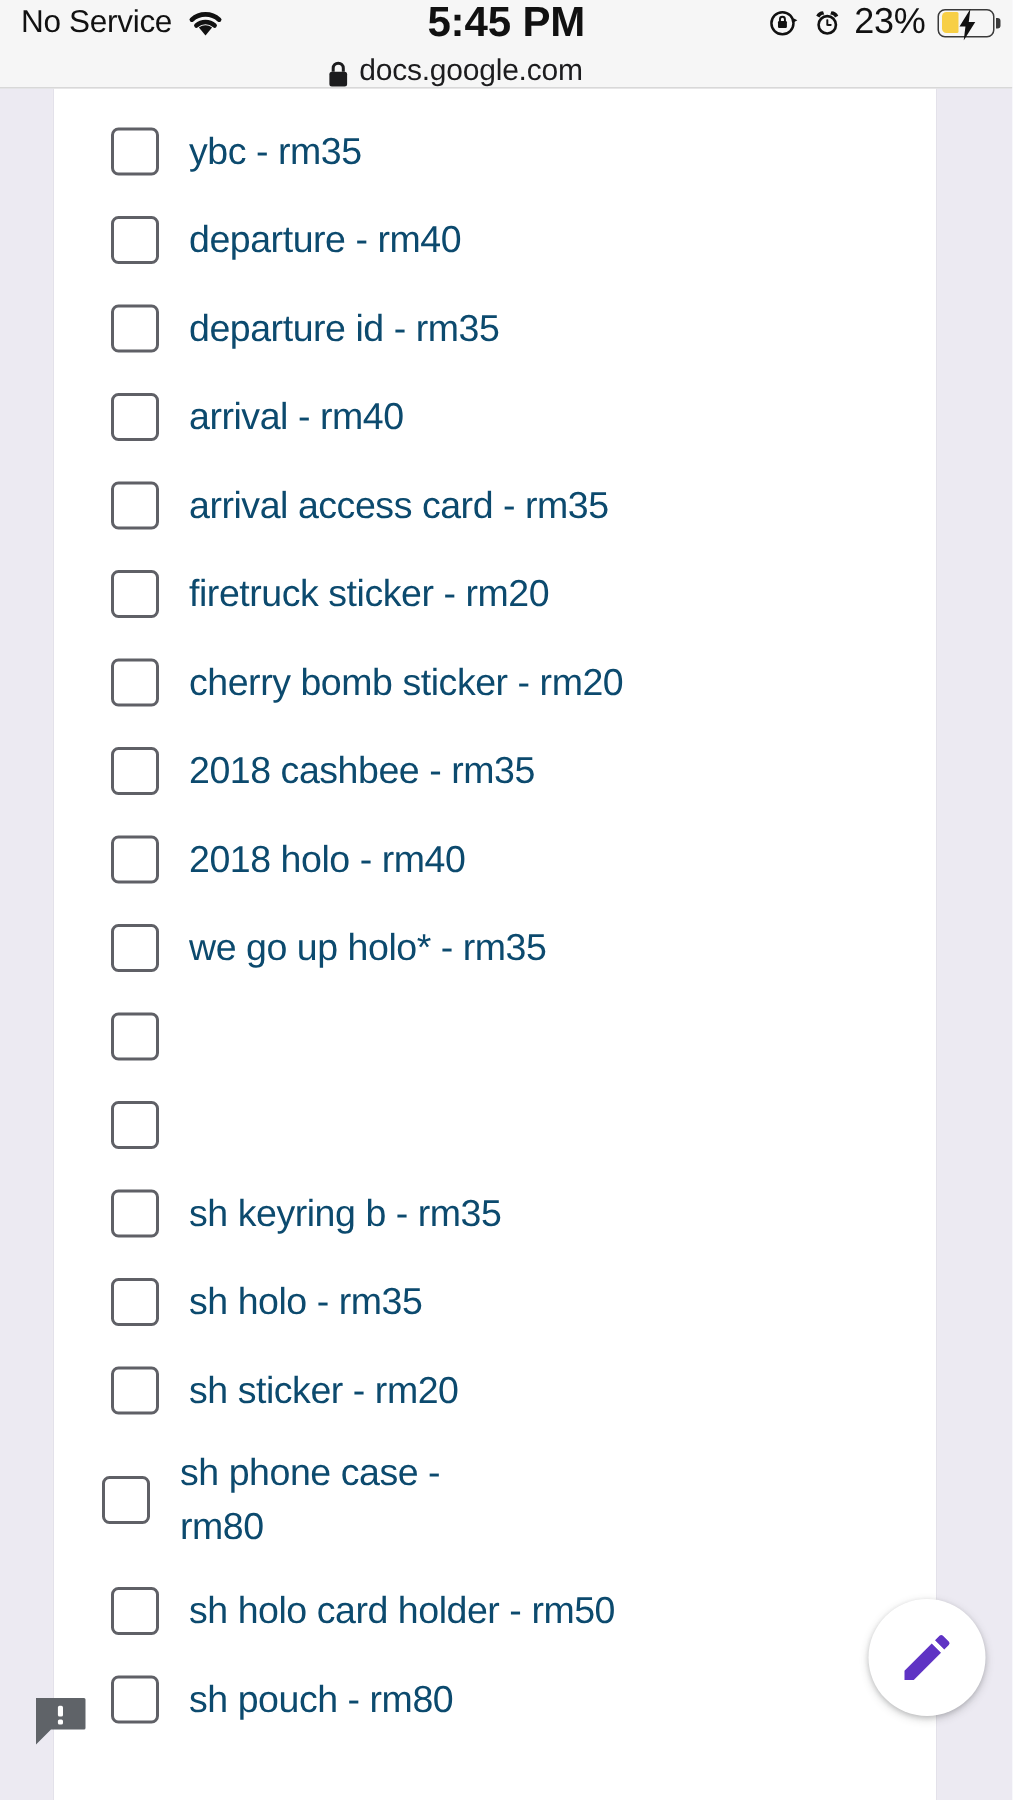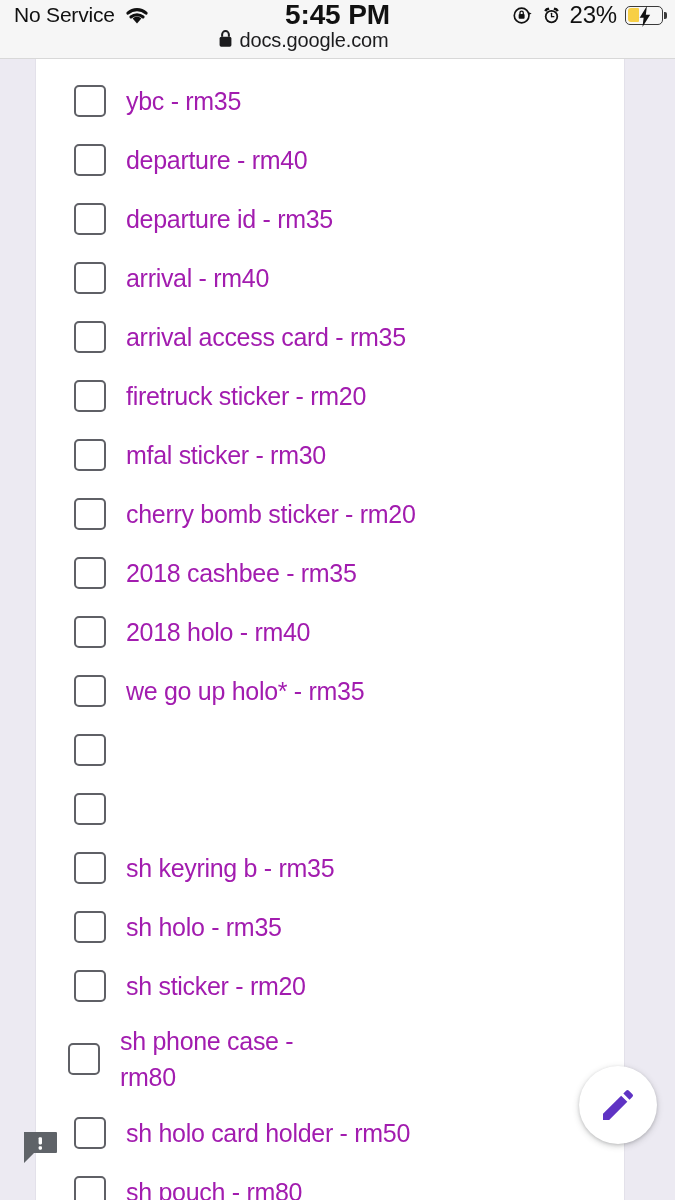--- a/index.html
+++ b/index.html
@@ -57,21 +57,21 @@
     width:11px; background:#f7cf46; border-radius:3px 1px 1px 3px;
   }
   .battery .bolt{
     position:absolute; left:13px; top:-1px; font-size:17px; color:#111;
     line-height:21px; font-weight:700;
   }
 
   
   .urlrow{
     position:absolute; left:0; top:29px; width:606px; height:30px;
-    display:flex; align-items:flex-start; justify-content:center; gap:7px;
+    display:flex; align-items:flex-end; justify-content:center; gap:7px;
   }
   .url-text{ font-size:20px; color:#1c1c1e; letter-spacing:-.15px; }
 
   
   .canvas{
     position:absolute; left:0; top:59px; width:675px; height:1141px;
     background:#eceaf2;
   }
   .paper{
     position:absolute; left:35px; top:0px; width:590px; min-height:1141px;
@@ -93,21 +93,21 @@
     flex:0 0 auto;
     width:32px; height:32px;
     border:2.6px solid #5f6066;
     border-radius:5px;
     background:#fff;
     margin-right:20px;
   }
   .label{
     font-size:25px;
     line-height:36px;
-    color:#a21caf;
+    color:#0c4a6e;
     letter-spacing:-.3px;
     max-width:400px;
     white-space:pre-line;
     font-weight:400;
   }
 
   
   .fab{
     position:absolute; right:18px; bottom:56px;
     width:78px; height:78px; border-radius:50%;
@@ -200,24 +200,20 @@
           <div class="row">
             <span class="cbx"></span>
             <span class="label">arrival access card - rm35</span>
           </div>
           <div class="row">
             <span class="cbx"></span>
             <span class="label">firetruck sticker - rm20</span>
           </div>
           <div class="row">
             <span class="cbx"></span>
-            <span class="label">mfal sticker - rm30</span>
-          </div>
-          <div class="row">
-            <span class="cbx"></span>
             <span class="label">cherry bomb sticker - rm20</span>
           </div>
           <div class="row">
             <span class="cbx"></span>
             <span class="label">2018 cashbee - rm35</span>
           </div>
           <div class="row">
             <span class="cbx"></span>
             <span class="label">2018 holo - rm40</span>
           </div>

